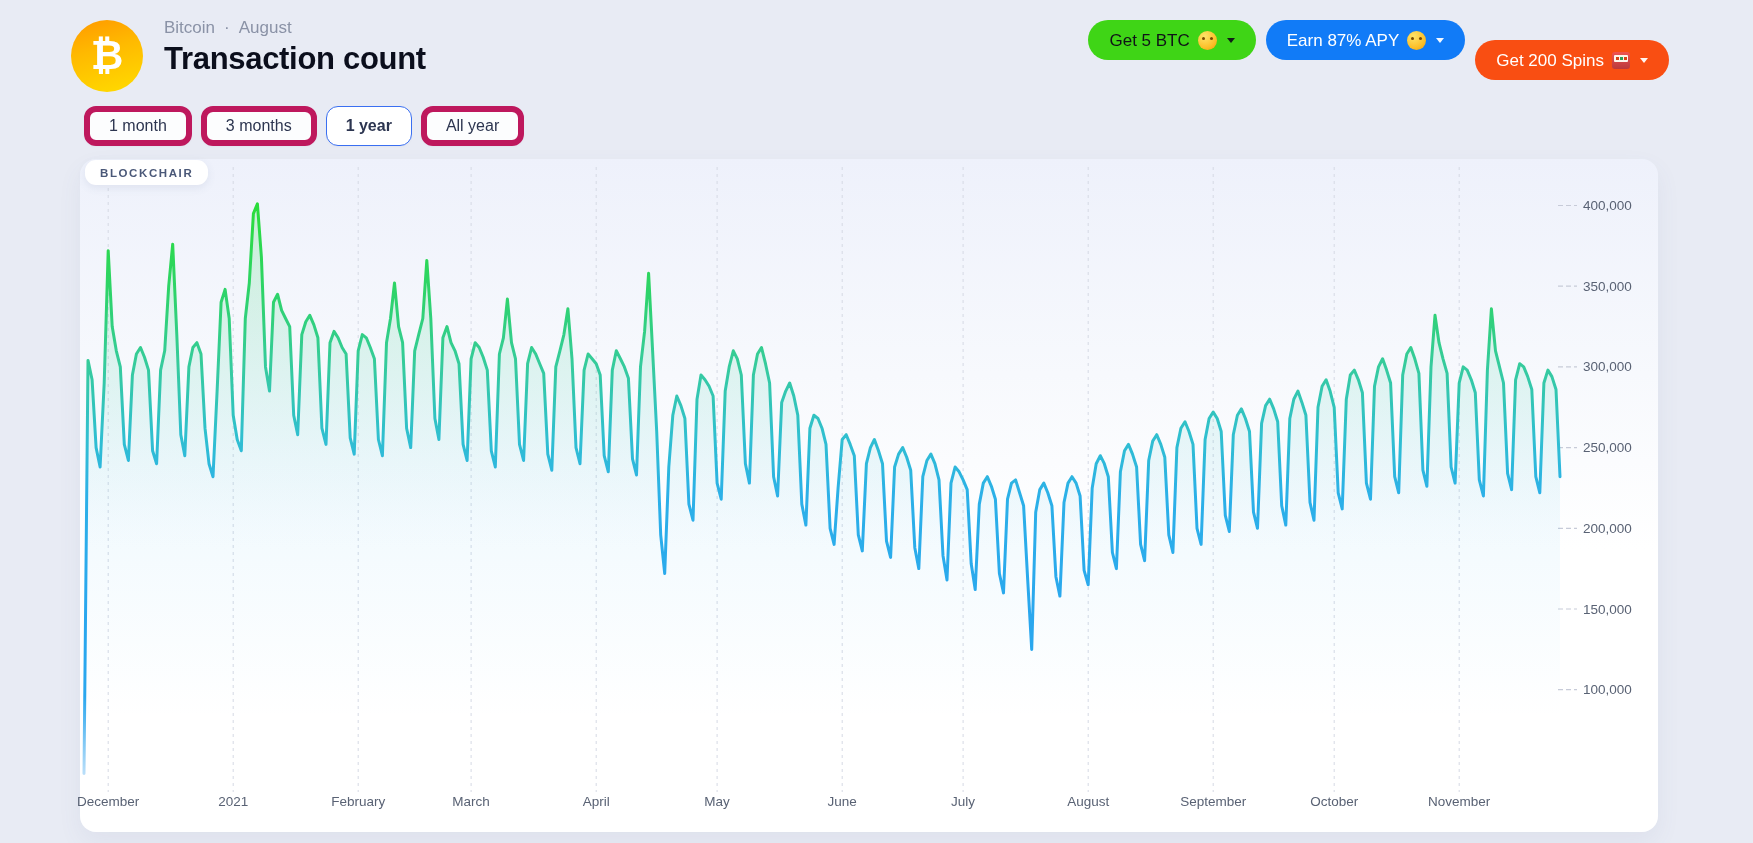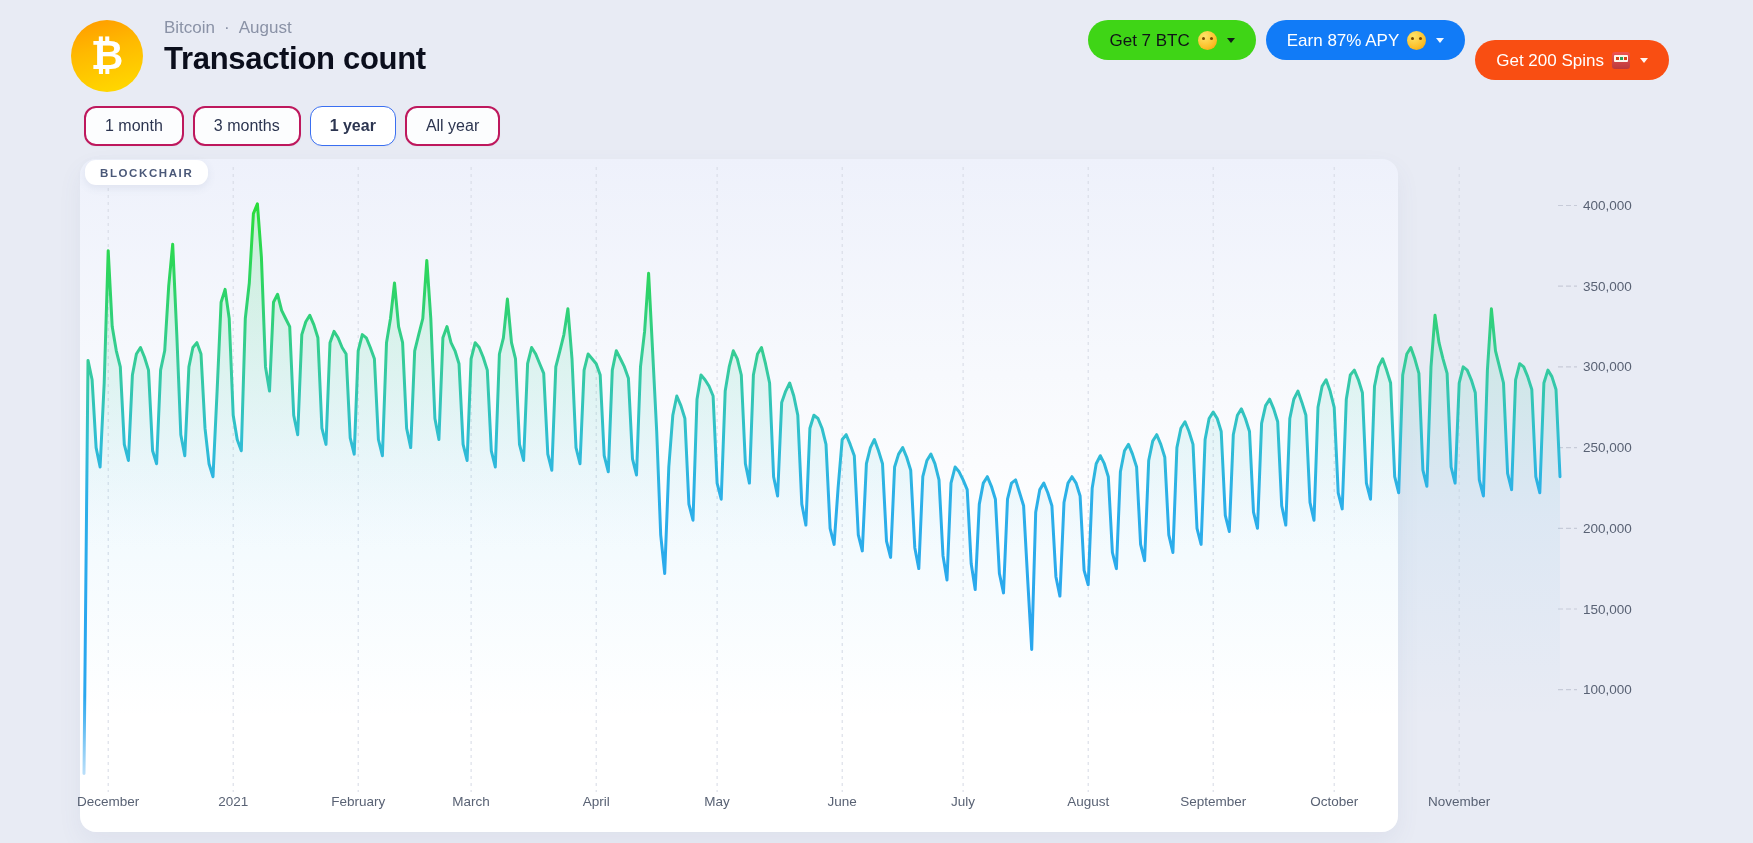--- a/index.html
+++ b/index.html
@@ -31,26 +31,26 @@
           background:linear-gradient(180deg,#ef5350,#b93a3c); }
   .slot::before { content:""; position:absolute; left:2px; right:2px; top:3px; height:7px; background:#fdf6ec; border-radius:1px; }
   .slot::after { content:""; position:absolute; left:4px; top:5px; width:3px; height:3px; background:#d84315;
                  box-shadow:4px 0 0 #2e9e5b, 8px 0 0 #d84315; }
   .caret { width:0; height:0; border-left:4.5px solid transparent; border-right:4.5px solid transparent;
            border-top:5.5px solid currentColor; margin-left:10px; opacity:.95; }
 
   
   .tabs { position:absolute; left:84px; top:106px; display:flex; gap:9px; }
   .tab { height:40px; padding:0 19px; display:flex; align-items:center; border-radius:12px;
-         background:#fcfdfe; border:2px solid #be185d; color:#2c3550; font-size:16px; font-weight:500;
+         background:#fcfdfe; border:6px solid #be185d; color:#2c3550; font-size:16px; font-weight:500;
          cursor:pointer; box-shadow:0 1px 2px rgba(90,100,140,.04); }
   .tab.sel { background:#ffffff; border:1.6px solid #3a6ff1; font-weight:600; }
 
   
-  .card { position:absolute; left:80px; top:159px; width:1318px; height:673px; border-radius:16px;
+  .card { position:absolute; left:80px; top:159px; width:1578px; height:673px; border-radius:16px;
           background:linear-gradient(180deg,#eef1fb 0%,#f7f9fd 32%,#ffffff 58%,#ffffff 100%);
           box-shadow:0 10px 24px rgba(90,100,140,.07);text-align:right; }
   .watermark { position:absolute; left:5px; top:1px; z-index:2; background:#ffffff; border-radius:11px;
                padding:7px 15px 6px; font-size:11.5px; font-weight:700; letter-spacing:1.6px; color:#4a5878;
                box-shadow:0 3px 9px rgba(80,95,140,.10); cursor:pointer; }
   .chart { position:absolute; left:0; top:0; right:0; bottom:0; }
   .chart svg { overflow:visible; display:block; }
   .axis-text { font-family:"Liberation Sans",sans-serif; font-size:13.5px; fill:#596274; }
 </style>
 </head>
@@ -66,21 +66,21 @@
     <nav class="breadcrumb">
       <a>Bitcoin</a>
       <span class="sep">·</span>
       <a>August</a>
     </nav>
     <h1 class="title">Transaction count</h1>
   </div>
 
   <div class="promos" id="promos">
       <button class="promo" style="background: rgb(63, 213, 22); color: rgb(16, 19, 23);">
-        <span class="lbl">Get 7 BTC</span>
+        <span class="lbl">Get 5 BTC</span>
         <span class="emoji"></span>
         <span class="caret"></span>
       </button>
       <button class="promo" style="background: rgb(17, 123, 247); color: rgb(255, 255, 255);">
         <span class="lbl">Earn 87% APY</span>
         <span class="emoji"></span>
         <span class="caret"></span>
       </button>
       <button class="promo" style="background: rgb(249, 78, 18); color: rgb(255, 255, 255); margin-top: 20px;">
         <span class="lbl">Get 200 Spins</span>

